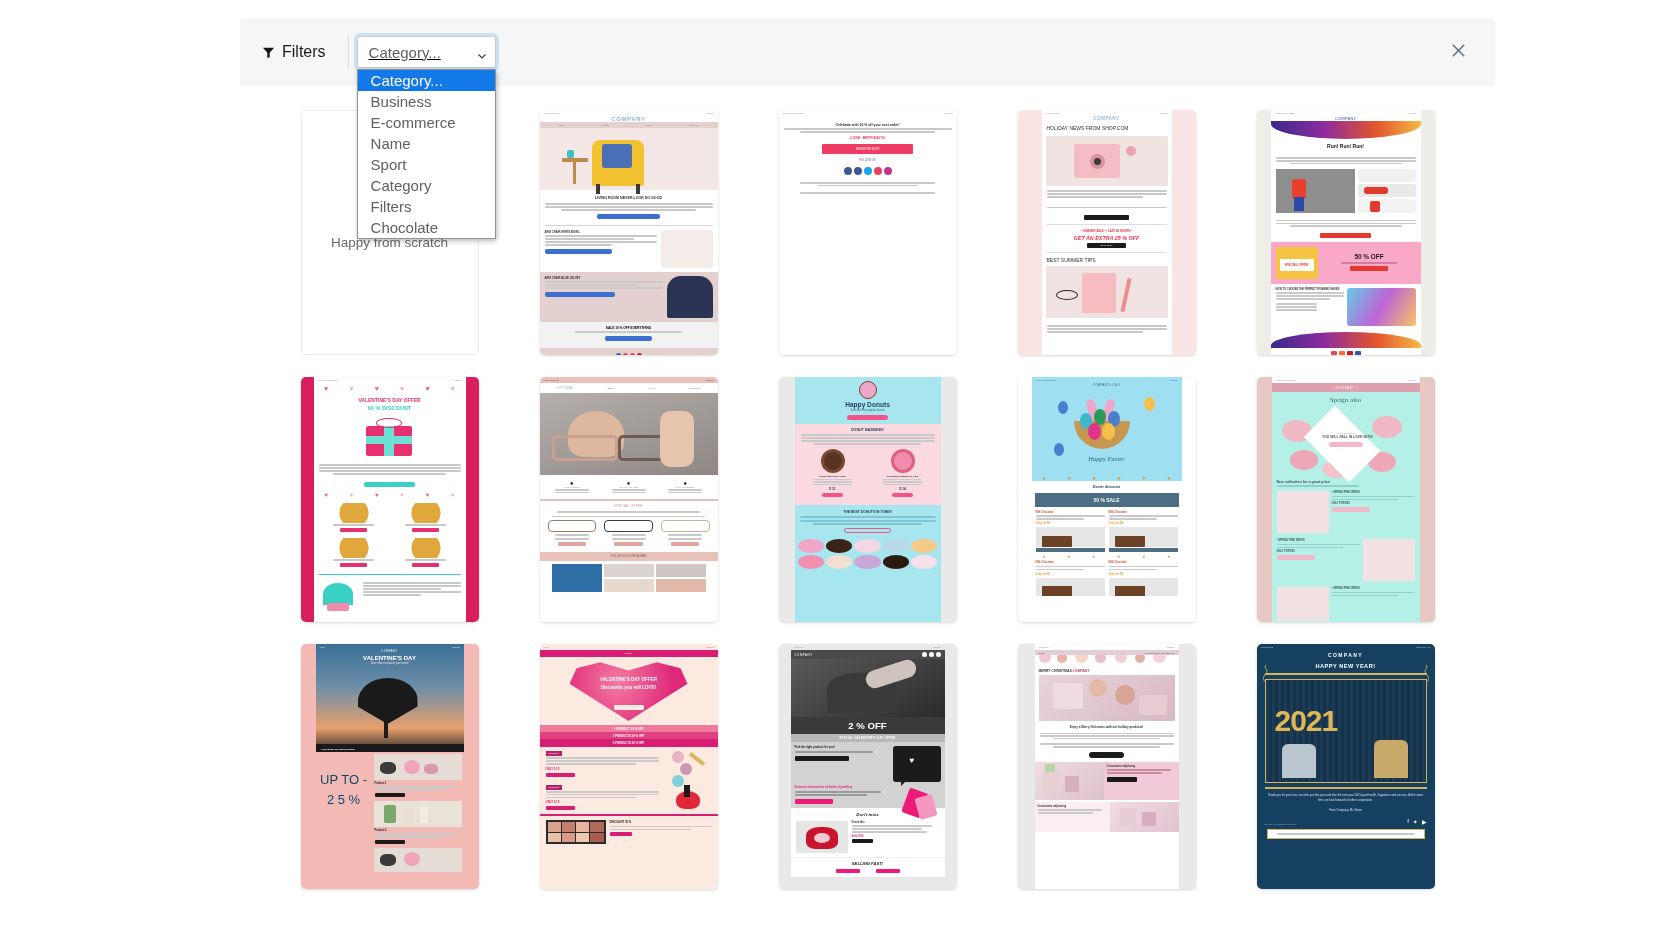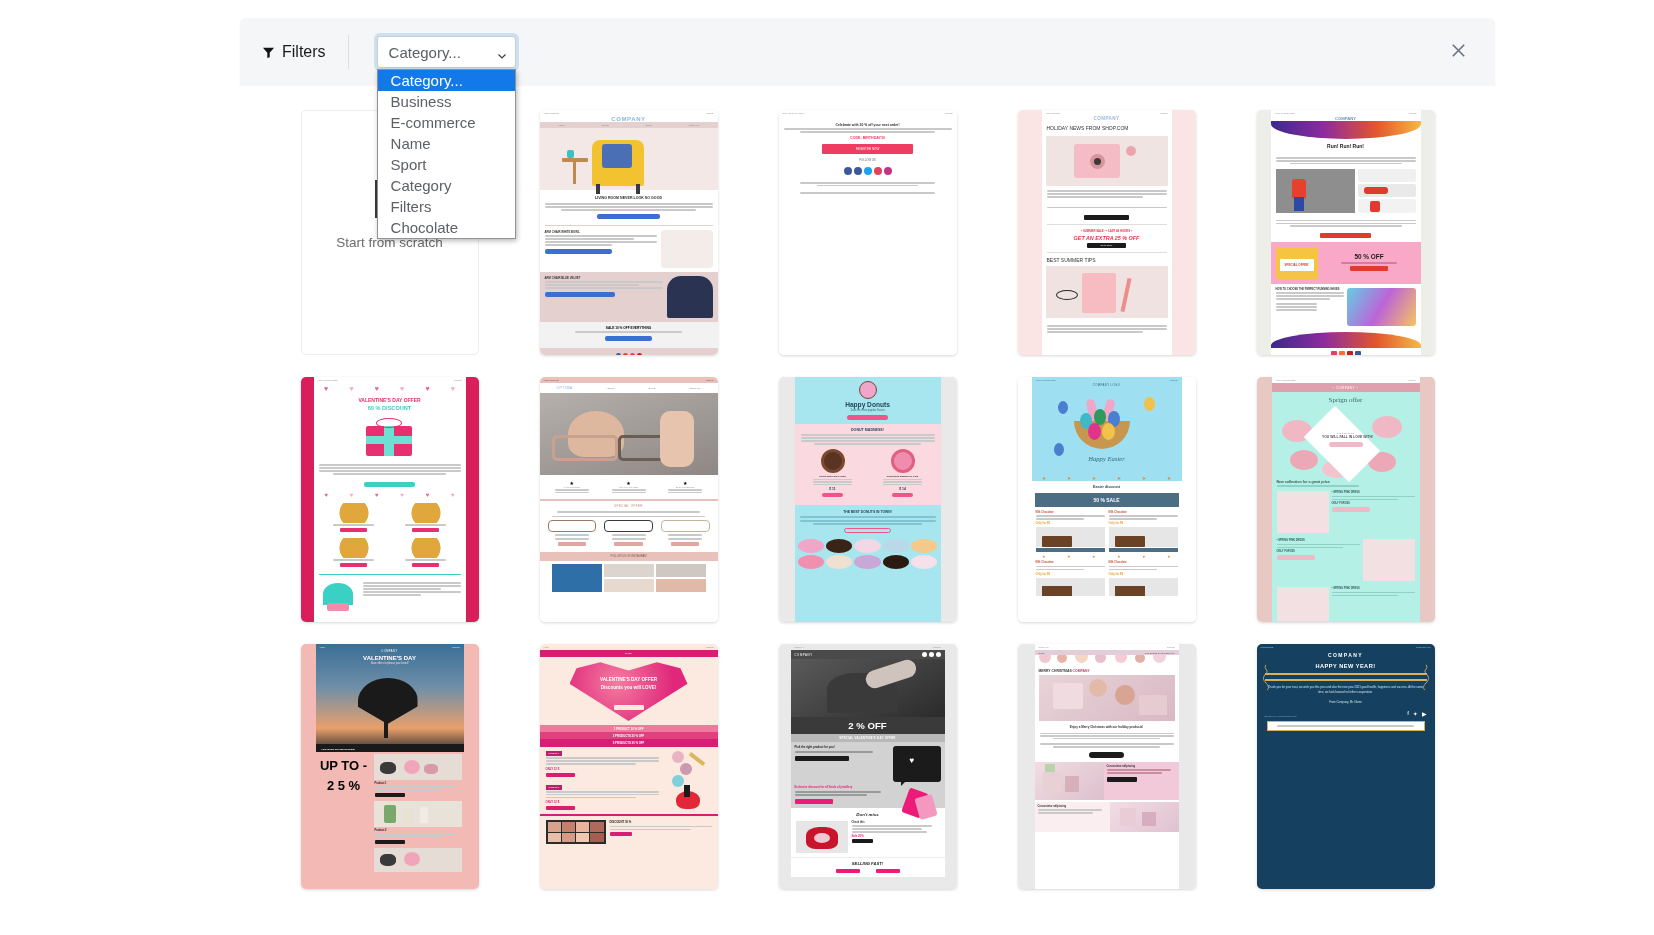--- a/index.html
+++ b/index.html
@@ -23,21 +23,21 @@
   }
   .filters-label {
     display: flex; align-items: center; gap: 7px;
     margin-left: 22px; font-size: 16px; color: #1b1b1b;
     padding-right: 22px; height: 34px;
     border-right: 1px solid #dadde1;
   }
   .funnel { width: 13px; height: 13px; display: inline-block; position: relative; }
   .funnel svg { display:block; }
 
-  .select-wrap { position: relative; margin-left: 28px; }
+  .select-wrap { position: relative; margin-left: 8px; text-decoration: underline; }
   .select-box {
     width: 139px; height: 32px;
     background: #ffffff;
     border: 1px solid #c9cdd2;
     border-radius: 3px;
     box-shadow: 0 0 0 3px rgba(126,184,229,.35);
     display: flex; align-items: center; justify-content: space-between;
     padding: 0 8px 0 11px;
     font-size: 15px; color: #5a5f66;
   }
@@ -167,21 +167,21 @@
 
     <div class="grid">
 
       <div class="card scratch">
         <span class="scratch-icon">
           <svg viewBox="0 0 34 40" width="34" height="40">
             <path d="M3 2h20l8 8v28H3z" fill="#fff" stroke="#3a3a3a" stroke-width="2"></path>
             <path d="M24 1l8 8M27 1l5 5M30 2l3 3" stroke="#3a3a3a" stroke-width="1.4"></path>
           </svg>
         </span>
-        <span class="scratch-label">Start from scratch</span>
+        <span class="scratch-label">Happy from scratch</span>
       </div>
 
       <div class="card">
         <div class="tpl" style="background:#fff">
           <div class="hdr">
               <span>WEB VERSION</span>
               <span>UNSUB</span>
             </div>
           <div class="title" style="color:#8fb6d8;font-size:6px;letter-spacing:.6px">COMPANY</div>
           <div class="nav" style="background:#e4d1cf">
@@ -686,21 +686,21 @@
 
       <div class="card">
         <div class="tpl" style="background:#e8c8c2;padding:0 15px">
           <div style="background:#fff;height:100%">
             <div class="hdr">
                 <span>VIEW IN BROWSER</span>
                 <span>UNSUB</span>
               </div>
             <div style="background:#dfa0ae;text-align:center;font-size:2.8px;color:#fff;padding:2.5px 0;letter-spacing:.8px">• COMPANY •</div>
             <div style="background:#b5f0e7;padding-bottom:4px">
-              <div style="text-align:center;font-size:7px;color:#3a6a6a;font-family:'Liberation Serif',serif;padding-top:4px">Sprign offer</div>
+              <div style="text-align:center;font-size:7px;color:#3a6a6a;font-family:'Liberation Serif',serif;padding-top:4px">Sprign also</div>
               <div style="position:relative;height:74px;margin-top:2px">
                 <div style="position:absolute;left:10px;top:14px;width:30px;height:22px;background:#f0b8c4;border-radius:50%"></div>
                 <div style="position:absolute;left:100px;top:10px;width:30px;height:22px;background:#f0b8c4;border-radius:50%"></div>
                 <div style="position:absolute;left:18px;top:44px;width:28px;height:20px;background:#eda8b8;border-radius:50%"></div>
                 <div style="position:absolute;left:96px;top:46px;width:28px;height:20px;background:#eda8b8;border-radius:50%"></div>
                 <div style="position:absolute;left:50px;top:54px;width:30px;height:18px;background:#f4c4ce;border-radius:50%"></div>
                 <div style="position:absolute;left:38px;top:16px;width:64px;height:44px;background:#fff;transform:rotate(45deg)"></div>
                 <div style="position:absolute;left:46px;top:26px;right:46px;text-align:center">
                   <div style="font-size:2.4px;color:#b8808a;letter-spacing:.4px">DISCOUNTS</div>
                   <div style="font-size:3.4px;font-weight:bold;color:#555;line-height:1.5;width:60px;margin:0 auto">YOU WILL FALL IN LOVE WITH!</div>
@@ -754,21 +754,21 @@
                 </div>
               <div style="text-align:center;font-size:2.6px;color:#fff;letter-spacing:.5px">COMPANY</div>
               <div style="text-align:center;font-size:6px;font-weight:bold;color:#fff;margin-top:2px">VALENTINE'S DAY</div>
               <div style="text-align:center;font-size:2.6px;color:#f4d8d8;margin-top:1px">Save offers to please your loved!</div>
               <div style="position:absolute;left:42px;top:34px;width:60px;height:46px;background:#1a1a1a;border-radius:50% 50% 0 0;clip-path:polygon(0 0,100% 0,100% 62%,50% 100%,0 62%)"></div>
               <div style="position:absolute;left:68px;top:72px;width:4px;height:22px;background:#1a1a1a"></div>
               <div style="position:absolute;left:0;right:0;bottom:0;height:8px;background:#1a1a1a"></div>
               <div style="position:absolute;left:6px;bottom:1px;font-size:2.4px;color:#fff;font-weight:bold">Find inside our special deals!</div>
             </div>
             <div style="display:flex">
-              <div style="width:56px;text-align:center;padding-top:4px;font-size:13px;font-weight:bold;color:#000000;line-height:1.5">UP TO - 2 5 %</div>
+              <div style="width:56px;text-align:center;padding-top:18px;font-size:13px;font-weight:normal;color:#0c4a6e;line-height:1.5">UP TO - 2 5 %</div>
               <div style="flex:1">
                 <div style="height:26px;background:#e5dcd6;margin:2px 2px 0;position:relative">
                   <div style="position:absolute;left:6px;top:8px;width:16px;height:12px;background:#3a3a3a;border-radius:40%"></div>
                   <div style="position:absolute;left:30px;top:6px;width:16px;height:14px;background:#f0a6b8;border-radius:50%"></div>
                   <div style="position:absolute;left:50px;top:10px;width:14px;height:10px;background:#d89aa8;border-radius:40%"></div>
                 </div>
                 <div style="padding:2px 3px">
                   <div style="font-size:2.6px;font-weight:bold;color:#222">Product 1</div>
                   <div class="ln s" style="width:96%"></div>
                     <div class="ln s" style="width:80%"></div>
@@ -1003,20 +1003,26 @@
             <div style="text-align:center;font-size:5px;font-weight:bold;color:#fff;letter-spacing:1.4px;padding-top:2px">COMPANY</div>
             <div style="text-align:center;font-size:5.6px;font-weight:bold;color:#fff;letter-spacing:.5px;margin-top:5px">HAPPY NEW YEAR!</div>
             <svg viewBox="0 0 60 60" width="26" height="46" style="position:absolute;left:3px;top:4px">
                 <path d="M14 2C6 10 22 14 14 22S6 36 14 44s6 14 2 16" stroke="#d8b257" stroke-width="2" fill="none"></path>
               </svg>
             <svg viewBox="0 0 60 60" width="26" height="46" style="position:absolute;right:3px;top:4px">
                 <path d="M46 2c8 8-8 12 0 20s8 14 0 22-6 14-2 16" stroke="#d8b257" stroke-width="2" fill="none"></path>
               </svg>
           </div>
           <div style="height:2px;background:#d8b257;margin:4px 8px"></div>
+          <div style="margin:0 8px;height:104px;background:linear-gradient(180deg,#17344c,#0f2334);border:1px solid #d8b257;position:relative;overflow:hidden">
+            <div style="position:absolute;inset:0;background:repeating-linear-gradient(90deg,#1c3c56 0 3px,#16314a 3px 6px)"></div>
+            <div style="position:absolute;left:9px;top:26px;font-size:30px;font-weight:bold;color:#e0b757;letter-spacing:-1px;line-height:30px;font-family:'Liberation Sans',sans-serif">2021</div>
+            <div style="position:absolute;left:16px;bottom:4px;width:34px;height:34px;background:#b9c6cf;border-radius:6px 6px 0 0"></div>
+            <div style="position:absolute;right:18px;bottom:4px;width:34px;height:38px;background:#c7a96a;border-radius:6px 6px 0 0"></div>
+          </div>
           <div style="height:2px;background:#d8b257;margin:4px 8px"></div>
           <div style="text-align:center;padding:0 10px;font-size:2.8px;color:#cfe0ea;line-height:1.7">Thank you for your trust, we wish you this year and also the new year 2021 good health, happiness and success. At the same time, we look forward to further cooperation.</div>
           <div style="text-align:center;font-size:2.8px;color:#cfe0ea;margin-top:5px;line-height:1.7">From Company, Mr. Name</div>
           <div style="display:flex;justify-content:space-between;align-items:flex-end;padding:6px 8px 0">
             <span style="font-size:2.2px;color:#8fb0c6">Not with you consent at the point</span>
             <span style="display:flex;gap:4px;color:#fff;font-size:6px">
               <span>f</span>
               <span>✦</span>
               <span>▶</span>
             </span>

